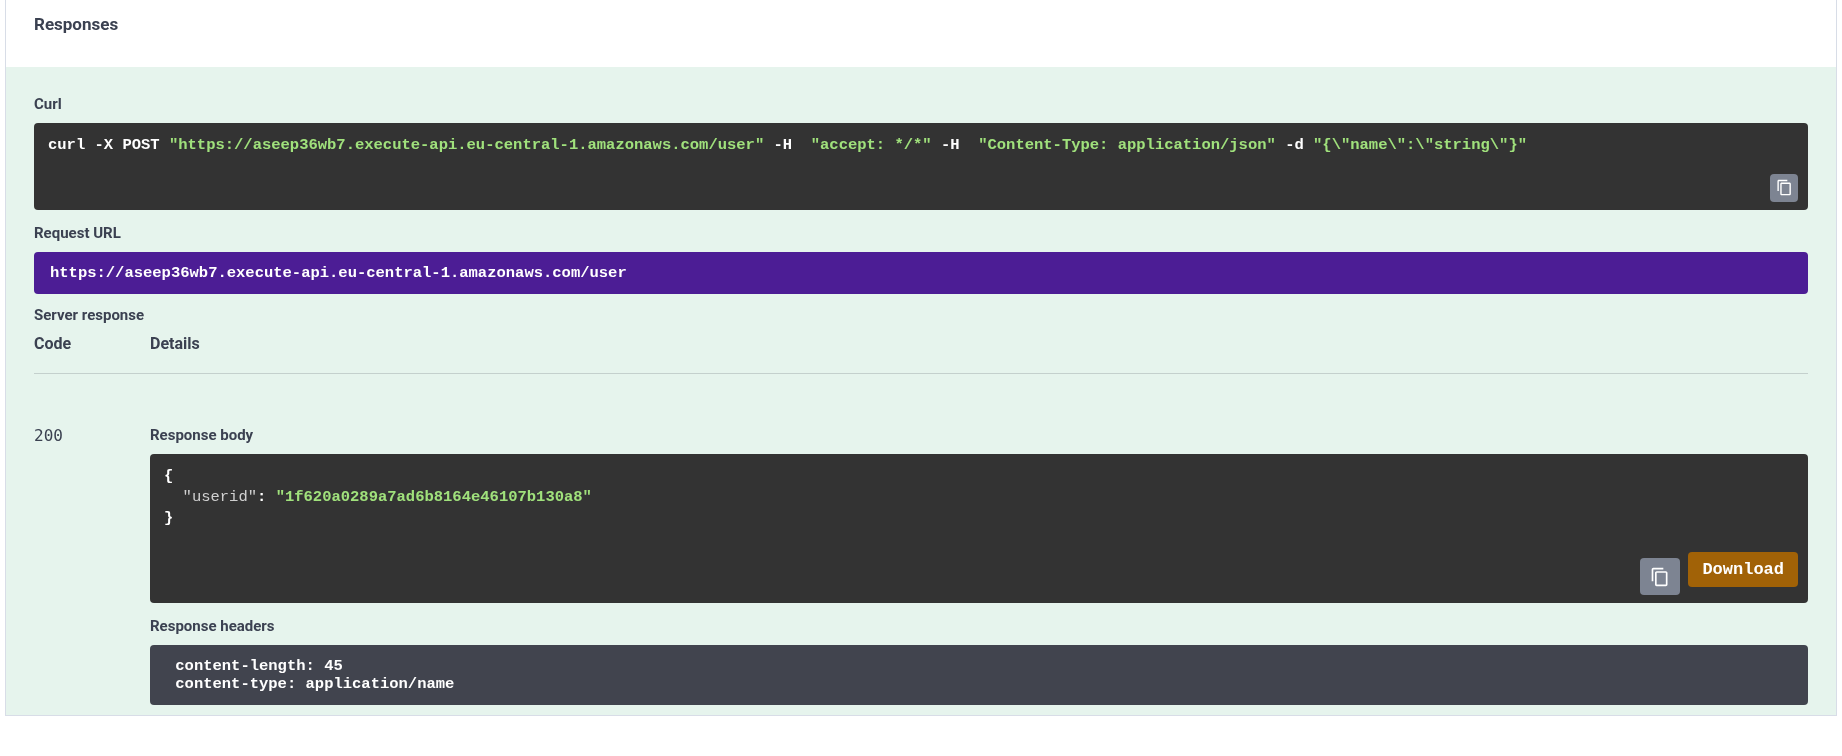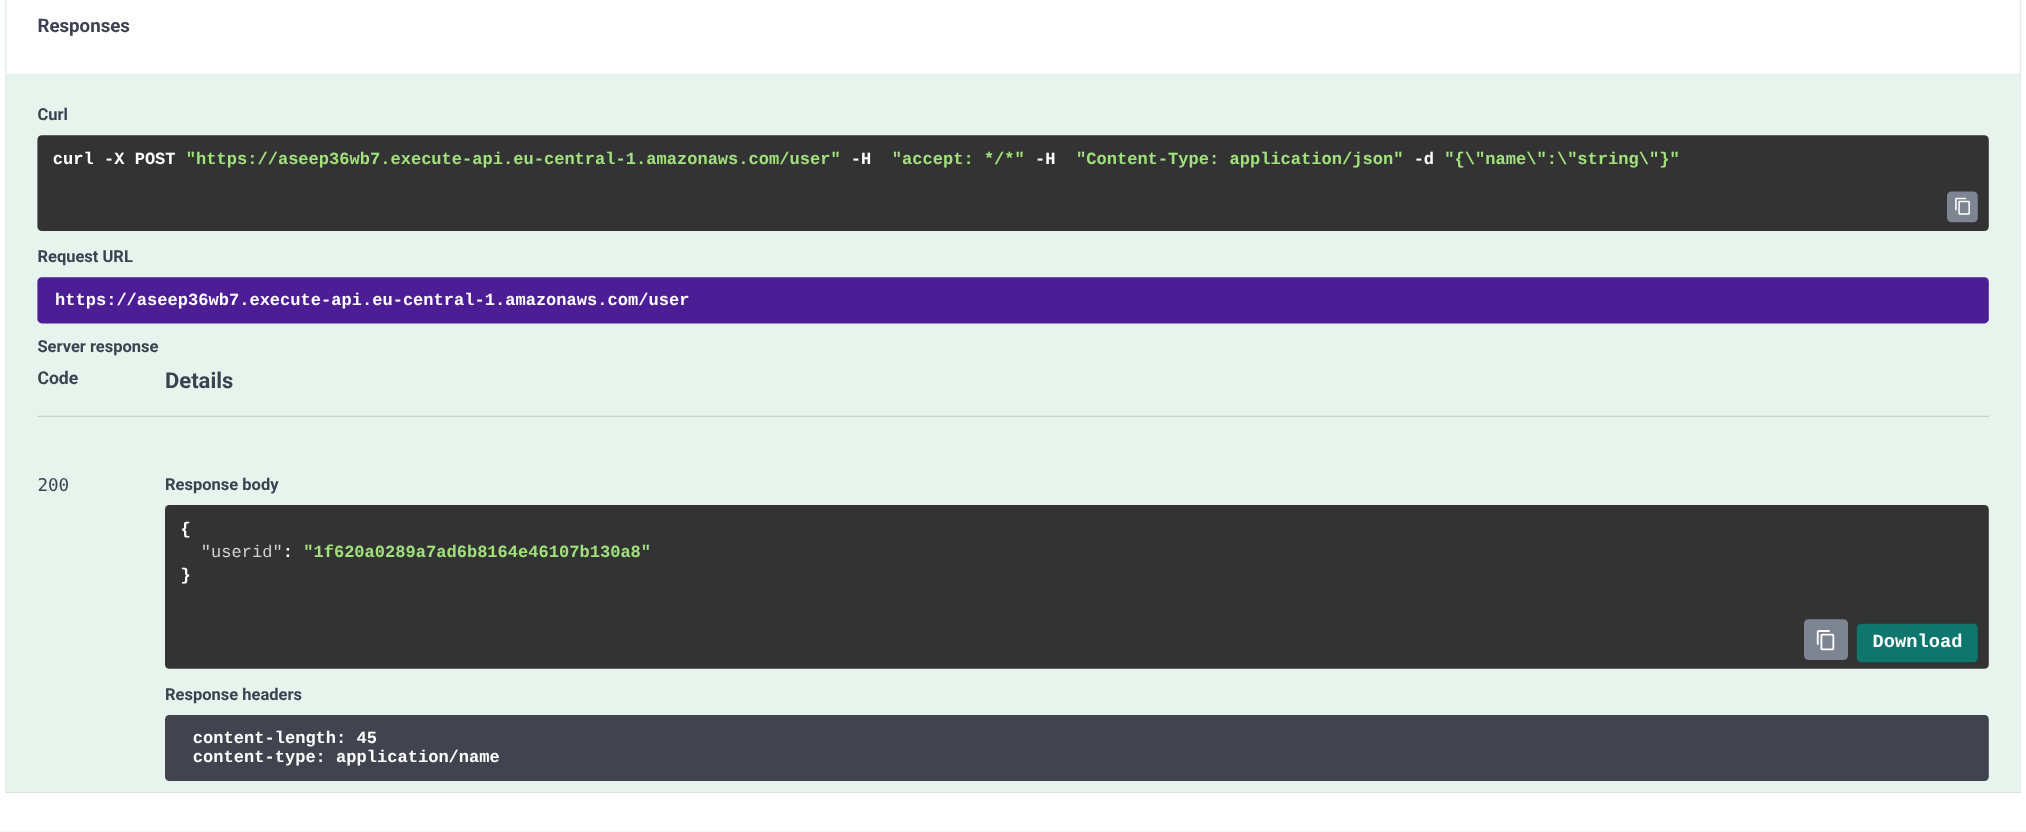--- a/index.html
+++ b/index.html
@@ -60,22 +60,22 @@
       border-radius: 4px;
       cursor: pointer;
       display: flex;
       align-items: center;
       justify-content: center;
     }
     .copy-icon-btn svg { width: 17px; height: 17px; fill: #fff; }
     .download-btn {
       position: absolute;
       right: 10px;
-      bottom: 6px;
-      background: #0f766e;
+      bottom: 16px;
+      background: #a16207;
       color: #fff;
       border: none;
       border-radius: 4px;
       font-size: 17px;
       font-weight: 700;
       padding: 8px 14px;
       cursor: pointer;
       font-family: inherit;
       margin-top: 48px;
     }
@@ -86,21 +86,21 @@
       height: 37px;
     }
     .copy-plus-download .copy-icon-btn svg { width: 20px; height: 20px; }
     .table-head {
       display: flex;
       border-bottom: 1px solid rgba(59,65,81,0.2);
       padding-bottom: 20px;
       margin-bottom: 12px;
     }
     .col-code { width: 116px; font-size: 16px; font-weight: 700; color: #3b4151; }
-    .col-details { flex: 1; font-size: 20px; font-weight: 700; color: #3b4151; }
+    .col-details { flex: 1; font-size: 16px; font-weight: 700; color: #3b4151; }
     .row { display: flex; }
     .row .status-code { width: 116px; font-size: 16px; color: #3b4151; font-family: "SFMono-Regular", Consolas, monospace; padding-top: 40px; }
     .row .details-col { flex: 1; }
     .sub-label {
       font-size: 15px;
       font-weight: 700;
       color: #3b4151;
       margin: 14px 0 10px;
     }
     .sub-label:first-child { margin-top: 40px; }

